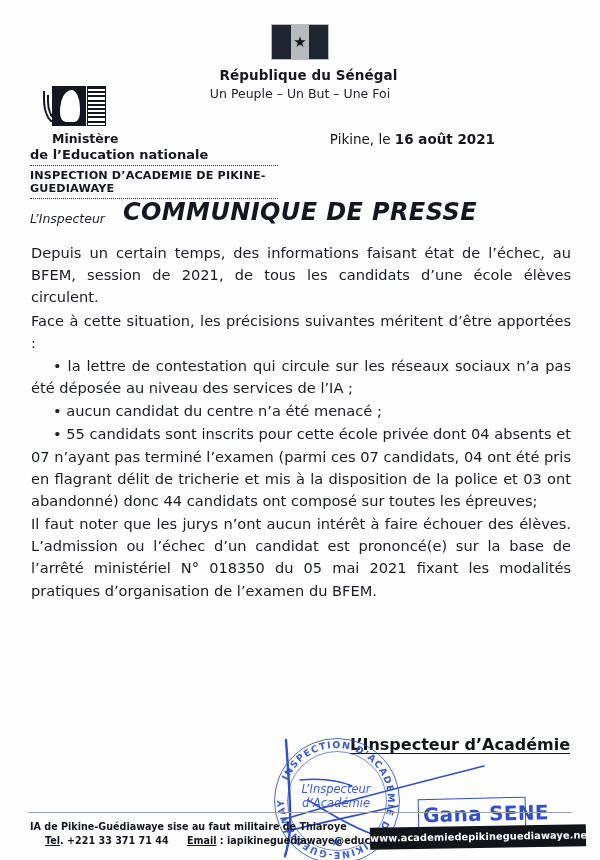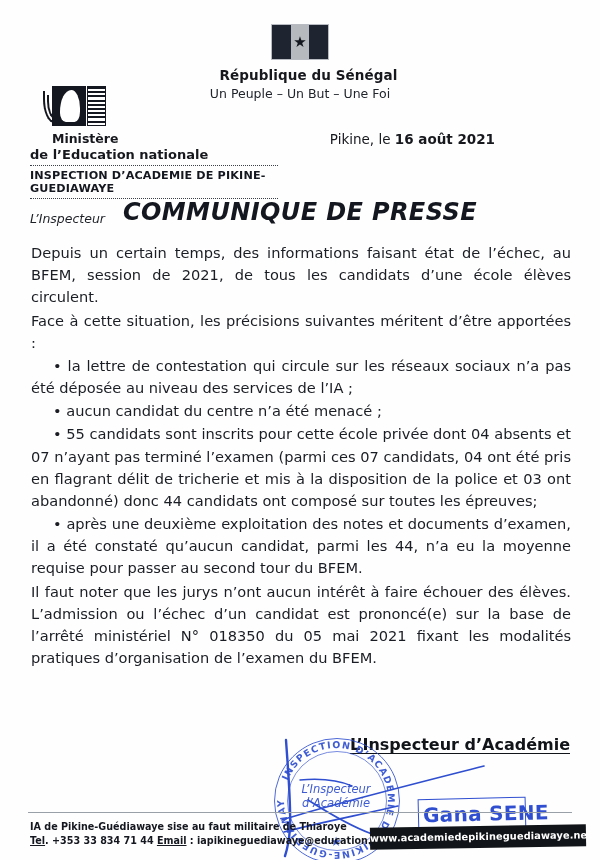--- a/index.html
+++ b/index.html
@@ -320,21 +320,21 @@
   }
   .footer-text {
     position: absolute;
     left: 30px;
     top: 820px;
     font-size: 9.6px;
     font-weight: bold;
     line-height: 1.45;
     color: #14171f;
   }
-  .footer-text .u { text-decoration: underline; }
+  .footer-text .u { text-decoration: underline; margin-left: 15px; }
   .url-banner {
     position: absolute;
     left: 370px;
     top: 826px;
     width: 216px;
     height: 22px;
     background: #111418;
     transform: rotate(-0.9deg);
   }
   .url-banner span {
@@ -385,21 +385,20 @@
   </div>
 
   <div class="doc-title">COMMUNIQUE DE PRESSE</div>
 
   <div class="body-text">
     <p class="para">Depuis un certain temps, des informations faisant état de l’échec, au BFEM, session de 2021, de tous les candidats d’une école élèves circulent.</p>
     <p class="para">Face à cette situation, les précisions suivantes méritent d’être apportées :</p>
     <p class="bullet">• la lettre de contestation qui circule sur les réseaux sociaux n’a pas été déposée au niveau des services de l’IA ;</p>
     <p class="bullet">• aucun candidat du centre n’a été menacé ;</p>
     <p class="bullet">• 55 candidats sont inscrits pour cette école privée dont 04 absents et 07 n’ayant pas terminé l’examen (parmi ces 07 candidats, 04 ont été pris en flagrant délit de tricherie et mis à la disposition de la police et 03 ont abandonné) donc 44 candidats ont composé sur toutes les épreuves;</p>
-    <p class="bullet">• après une deuxième exploitation des notes et documents d’examen, il a été constaté qu’aucun candidat, parmi les 44, n’a eu la moyenne requise pour passer au second tour du BFEM.</p>
     <p class="para">Il faut noter que les jurys n’ont aucun intérêt à faire échouer des élèves. L’admission ou l’échec d’un candidat est prononcé(e) sur la base de l’arrêté ministériel N° 018350 du 05 mai 2021 fixant les modalités pratiques d’organisation de l’examen du BFEM.</p>
   </div>
 
   <div class="signature-title">L’Inspecteur d’Académie</div>
 
   <div class="stamp-round">
     <div class="ring-outer"></div>
     <div class="ring-inner"></div>
     <svg width="124" height="124" viewBox="0 0 124 124" aria-hidden="true">
       <defs>
@@ -426,20 +425,20 @@
     </g>
   </svg>
 
   <div class="stamp-name">
     <span>Gana SENE</span>
   </div>
 
   <div class="footer-rule"></div>
   <div class="footer-text">
     <div>IA de Pikine-Guédiawaye sise au faut militaire de Thiaroye</div>
-    <div><span class="u">Tel</span><span>. +353 33 834 71 44 </span><span class="u">Email</span><span> : iapikineguediawaye@education.sn</span></div>
+    <div><span class="u">Tel</span><span>. +221 33 371 71 44 </span><span class="u">Email</span><span> : iapikineguediawaye@education.sn</span></div>
   </div>
 
   <div class="url-banner">
     <span>www.academiedepikineguediawaye.net</span>
   </div>
 
 </div>
 
 </body></html>

